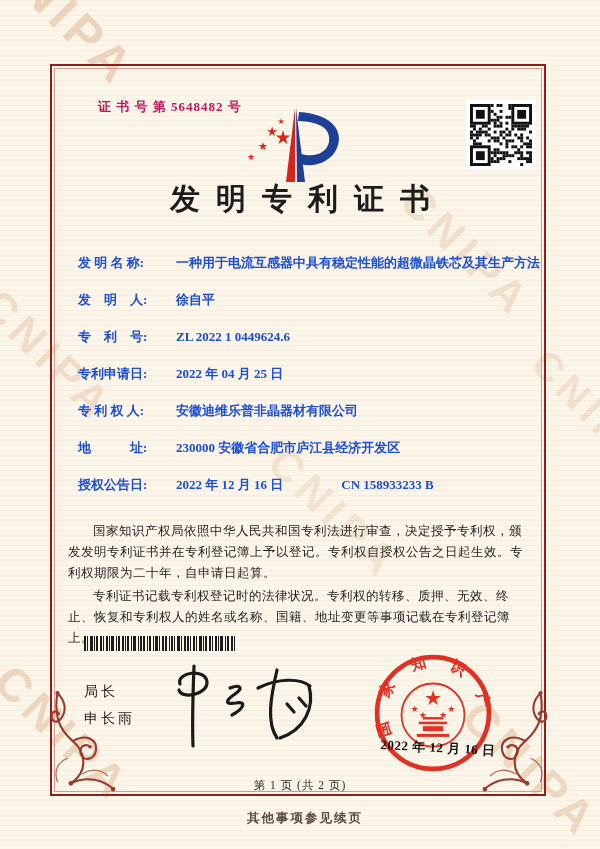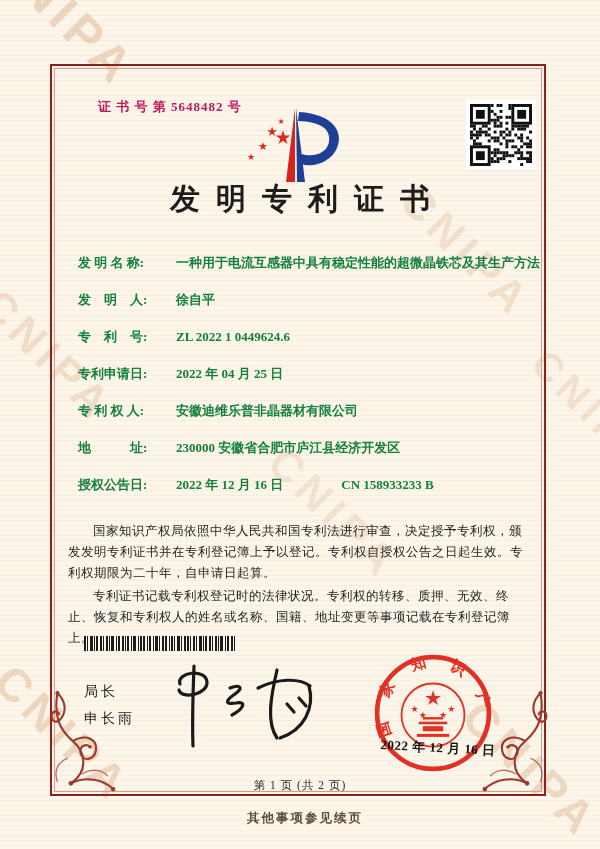--- a/index.html
+++ b/index.html
@@ -29,21 +29,21 @@
 
   .qr { position:absolute; left:466px; top:100px; width:70px; height:70px;
           background:#ffffff; padding:4px; z-index:3; }
 
   .title { position:absolute; left:50px; top:179px; width:500px; z-index:3;
           text-align:center; font-size:30px; font-weight:700; color:#1c1c1c;
           letter-spacing:16px; padding-left:16px; }
 
   .fields { position:absolute; left:78px; top:244px; width:450px; z-index:3; }
   .field-row { height:37px; line-height:37px; font-size:13px; font-weight:600;
-          color:#15803d; white-space:nowrap; display:flex; }
+          color:#1d4ed8; white-space:nowrap; display:flex; }
   .field-label { display:inline-block; min-width:74px; }
   .field-value { margin-left:24px; }
   .pair2 { margin-left:34px; display:inline-flex; }
 
   .paras { position:absolute; left:68px; top:490px; width:466px; z-index:3;
           font-size:12.5px; line-height:21px; color:#1f1f1f;margin-top:31px; }
   .paras p { text-indent:2em; margin-bottom:2px; letter-spacing:0.5px; }
 
   .barcode { position:absolute; left:84px; top:636px; width:156px; height:15px; z-index:3; }
 

